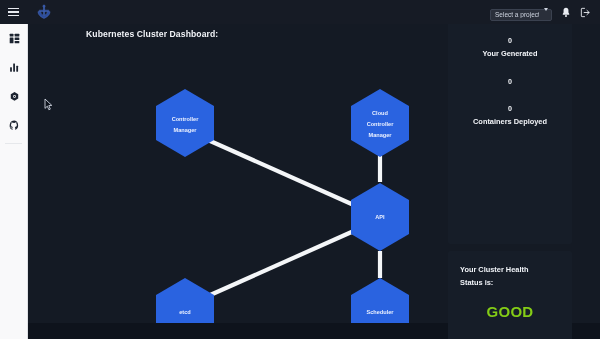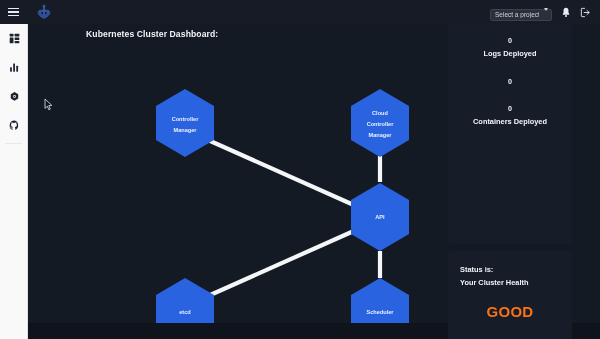--- a/index.html
+++ b/index.html
@@ -235,39 +235,39 @@
             <text class="hex-label" x="322" y="266">Scheduler</text>
           </g>
         </g>
       </svg>
     </div>
 
     <div class="panel" id="stats-panel">
 
       <div class="stat-block">
         <div class="stat-value">0</div>
-        <div class="stat-label">Logs Deployed</div>
+        <div class="stat-label">Your Generated</div>
       </div>
 
       <div class="stat-block">
         <div class="stat-value">0</div>
       </div>
 
       <div class="stat-block">
         <div class="stat-value">0</div>
         <div class="stat-label">Containers Deployed</div>
       </div>
     </div>
 
     <div class="panel" id="health-panel">
       <div class="panel-heading">
+        <div>Your Cluster Health</div>
         <div>Status is:</div>
-        <div>Your Cluster Health</div>
-      </div>
-      <div class="health-value" id="health-status" style="color: #f97316;">GOOD</div>
+      </div>
+      <div class="health-value" id="health-status" style="color: #84cc16;">GOOD</div>
     </div>
 
   </div>
 
   <div class="cursor">
     <svg width="9" height="13" viewBox="0 0 9 13">
       <path d="M1 1 L1 10.4 L3.3 8.2 L4.9 11.8 L6.3 11.1 L4.8 7.6 L7.8 7.4 Z" fill="#0e131c" stroke="#cfd5e0" stroke-width="0.9"></path>
     </svg>
   </div>
 

